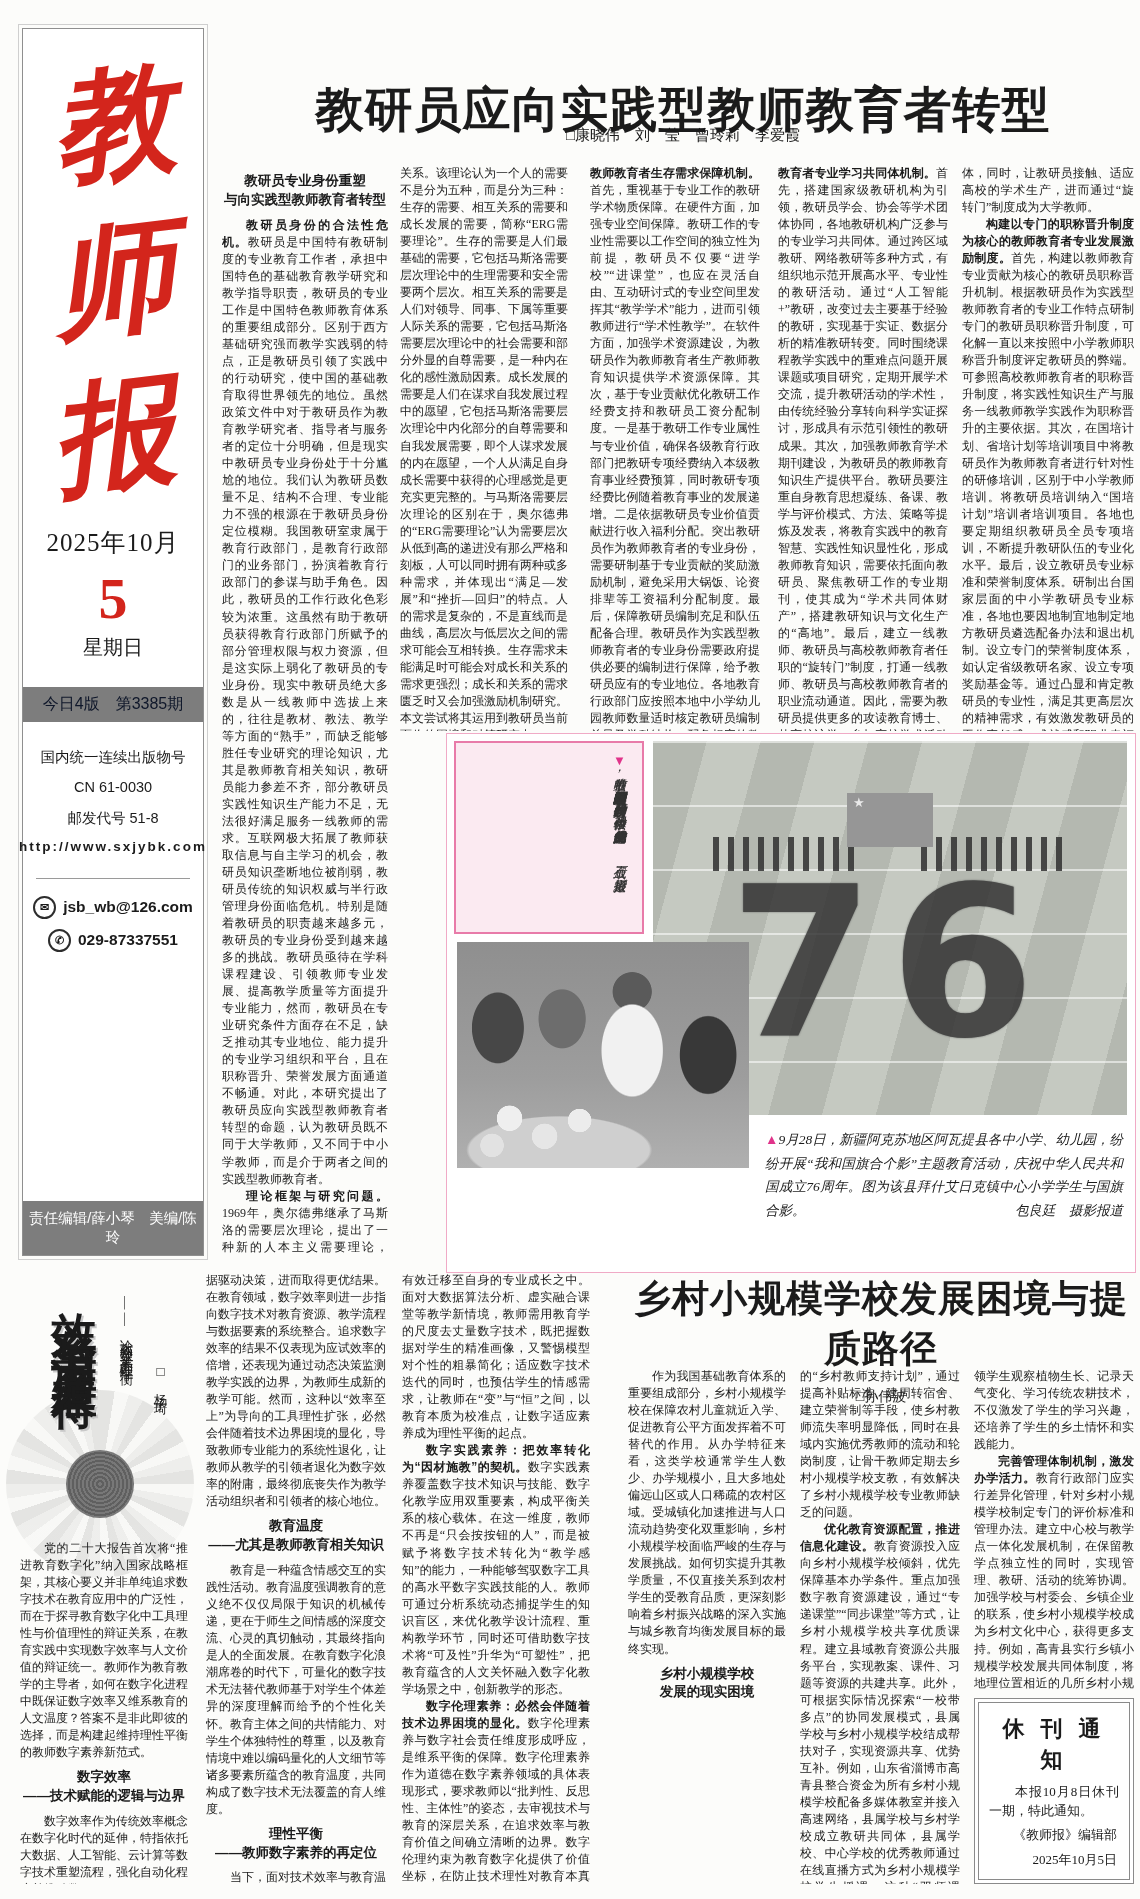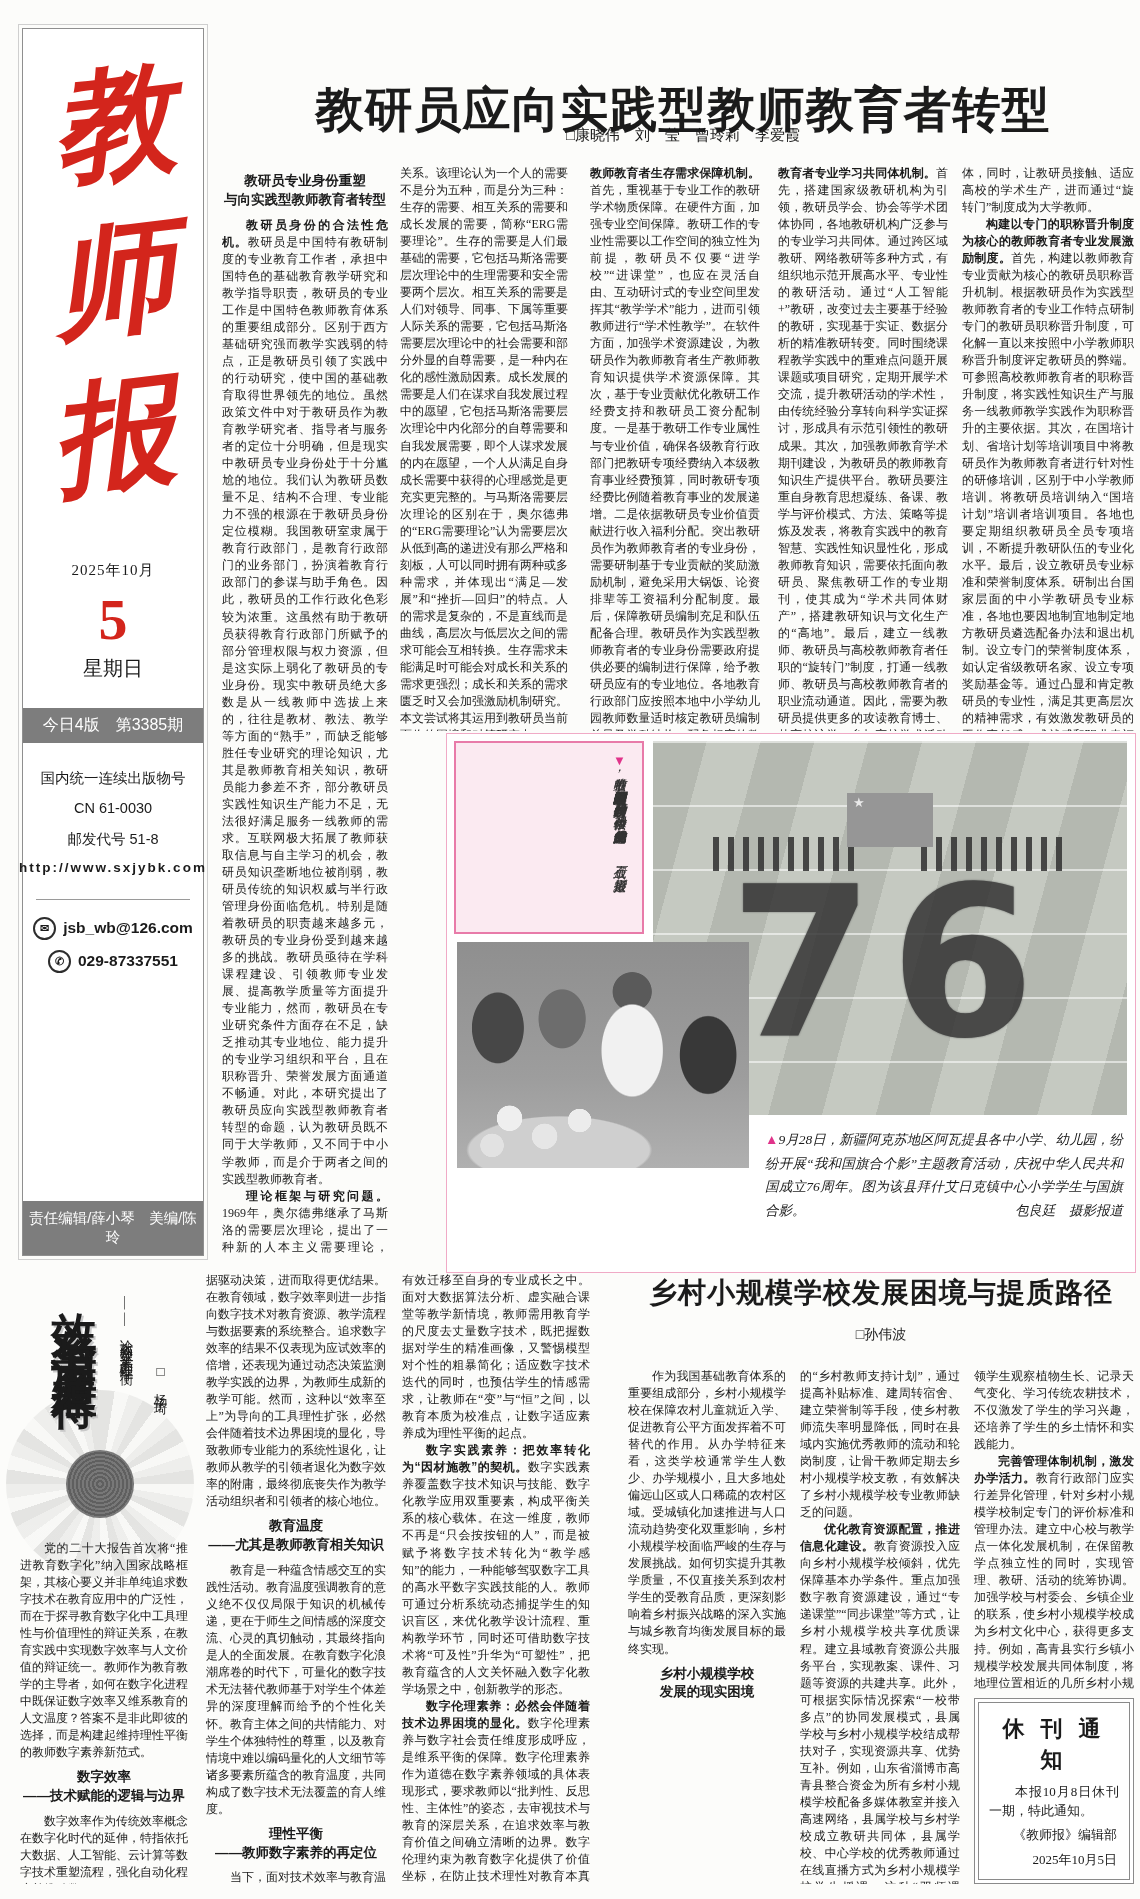--- a/index.html
+++ b/index.html
@@ -6,24 +6,24 @@
   .page { position:relative; width:1140px; height:1899px; background:#fcfcfa; overflow:hidden;
           font-family:"Liberation Serif", serif; color:#1b1b1b; margin:0 auto; }
 
   
   .masthead { position:absolute; left:22px; top:28px; width:180px; height:1226px;
               border:1px solid #8f8f8f; outline:1px solid #cfcfcf; outline-offset:3px;
               background:#fff; display:flex; flex-direction:column; align-items:center; }
   .m-title { margin-top:34px; display:flex; flex-direction:column; gap:34px; }
   .m-char { font-size:122px; line-height:1; color:#d3251c; font-weight:bold; font-style:italic;
             transform:rotate(-7deg); text-align:center; }
-  .m-datecn { margin-top:64px; font-size:15px; letter-spacing:1px; }
+  .m-datecn { margin-top:29px; font-size:25px; letter-spacing:1px; }
   .m-day { font-size:58px; color:#d3251c; font-weight:bold; margin:6px 0 2px; }
   .m-weekday { font-size:20px; }
-  .m-edition { width:100%; background:#7d7d7d; color:#ffffff; font-size:16px; padding:7px 0;
+  .m-edition { width:100%; background:#7d7d7d; color:#0f172a; font-size:16px; padding:7px 0;
                text-align:center; font-family:"Liberation Sans",sans-serif; margin-top:26px; }
   .m-pub { margin-top:20px; font-size:14.5px; line-height:2.1; text-align:center;
            font-family:"Liberation Sans",sans-serif; }
   .m-site { font-size:13.5px; letter-spacing:2px; font-weight:bold; }
   .m-divider { width:86%; border-top:1px solid #9a9a9a; margin:16px 0 12px; }
   .m-contact { display:flex; align-items:center; gap:7px; font-size:15.5px; font-weight:bold;
                font-family:"Liberation Sans",sans-serif; margin:5px 0; }
   .m-ic { width:19px; height:19px; border:2px solid #2d2d2d; border-radius:50%;
           display:flex; align-items:center; justify-content:center; font-size:11px; line-height:1; }
   .m-editors { margin-top:auto; width:100%; background:#7d7d7d; color:#fff; text-align:center;
@@ -103,21 +103,21 @@
   .bl-byline { position:absolute; left:131px; top:92px; writing-mode:vertical-rl; font-size:13.5px;
                letter-spacing:4px; z-index:1; }
   .bl .col2, .bl .col3, .bl .colA { position:absolute; font-size:12px; line-height:1.42;
                text-align:justify; overflow:hidden; z-index:1; }
   .bl .colA { left:0; top:268px; width:168px; height:344px; }
   .bl .col2 { left:186px; top:0; width:180px; height:612px; }
   .bl .col3 { left:382px; top:0; width:188px; height:612px; }
 
   
   .br { position:absolute; left:628px; top:1272px; width:506px; height:612px; }
-  .br-headline { text-align:center; font-size:28px; font-weight:bold;
+  .br-headline { text-align:center; font-size:37px; font-weight:bold;
                  font-family:"Liberation Sans",sans-serif; letter-spacing:1px; margin:2px 0 0; }
   .br-byline { text-align:center; font-size:14px; margin-top:14px; }
   .br-cols { position:absolute; left:0; top:96px; width:506px; height:516px; }
   .br-col { position:absolute; top:0; height:516px; font-size:12px; line-height:1.42;
             text-align:justify; overflow:hidden; }
   #brc1 { left:0; width:158px; }
   #brc2 { left:172px; width:160px; }
   #brc3 { left:346px; width:160px; display:flex; flex-direction:column; }
   #brc3 .br-text { flex:1; overflow:hidden; }
 

